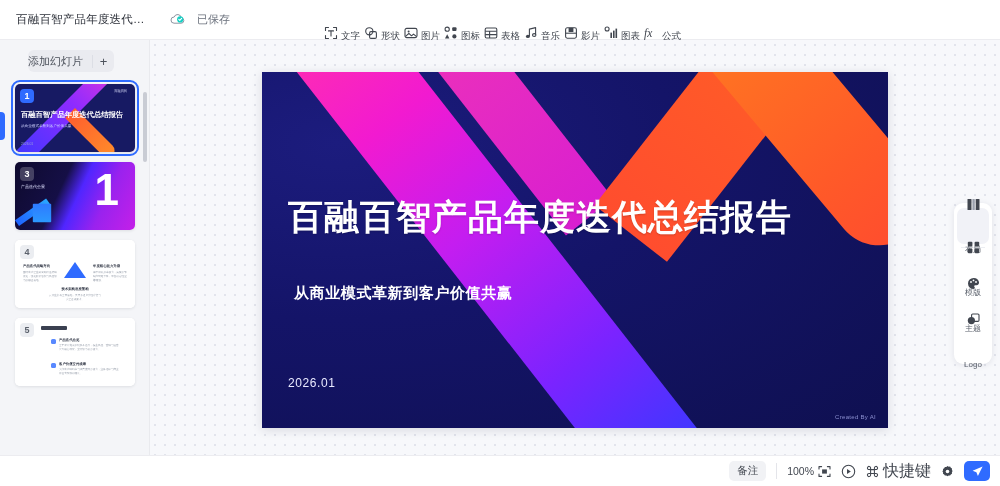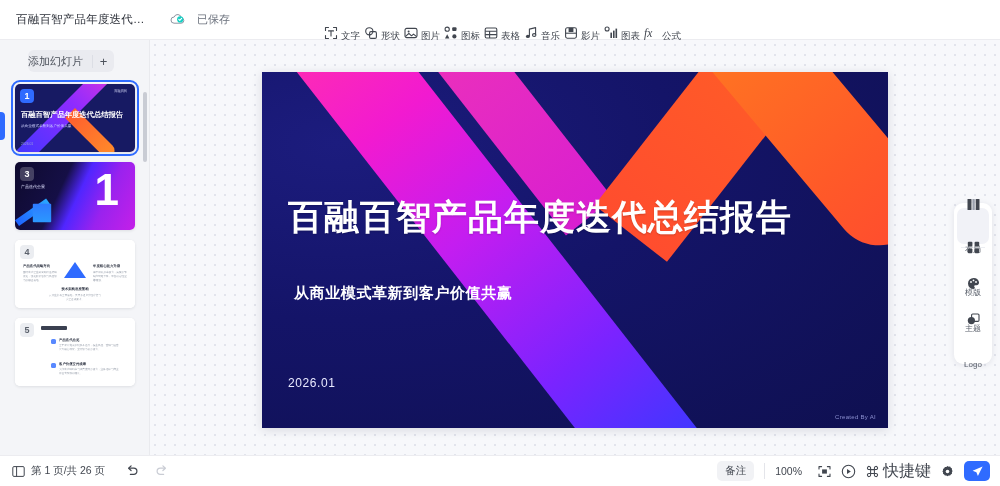--- a/index.html
+++ b/index.html
@@ -261,21 +261,21 @@
   .bb-left { display: flex; align-items: center; gap: 6px; margin-left: 12px; }
   .pagetext { font-size: 10.5px; color: #41464f; }
   .bb-right {
     position: absolute; right: 10px; display: flex; align-items: center; gap: 10px;
   }
   .notes-btn {
     font-size: 10.5px; color: #41464f; background: #f1f2f5;
     padding: 3px 8px; border-radius: 5px; cursor: pointer;
   }
   .zoomlvl { font-size: 10.5px; color: #41464f; }
-  .zoom-wrap { display: flex; align-items: center; gap: 16px; cursor: pointer; }
+  .zoom-wrap { display: flex; align-items: center; gap: 4px; cursor: pointer; }
   .shortcut-wrap { display: flex; align-items: center; gap: 4px; cursor: pointer; }
   .shortcut-wrap .sl { font-size: 16px; color: #41464f; }
   .send-btn {
     width: 26px; height: 20px; border-radius: 5px; background: #2f6bff;
     display: flex; align-items: center; justify-content: center; cursor: pointer;
   }
   .ib { cursor: pointer; display: flex; align-items: center; }
   svg { display: block; }
 </style>
 </head>
@@ -536,41 +536,20 @@
             <rect x="4.6" y="1" width="7.4" height="7.4" rx="1.1" fill="none" stroke="#41464f" stroke-width="1.1"></rect>
             <circle cx="4.4" cy="7.6" r="3.6" fill="#41464f"></circle>
           </svg>
         </span>
         <span class="dl">Logo</span>
       </div>
     </div>
   </div>
 
   <div class="bottombar">
-    <div class="bb-left">
-      <span class="ib">
-        <svg width="13" height="13" viewBox="0 0 13 13">
-          <rect x="0.8" y="1.6" width="11.4" height="9.8" rx="1.2" fill="none" stroke="#41464f" stroke-width="1"></rect>
-          <path d="M4.6 1.6v9.8" stroke="#41464f" stroke-width="1"></path>
-        </svg>
-      </span>
-      <span class="pagetext">第 1 页/共 26 页</span>
-      <span class="ib" style="margin-left:14px">
-        <svg width="14" height="14" viewBox="0 0 14 14">
-          <path d="M4.2 4.2H8.8a3.1 3.1 0 1 1 0 6.2H5.4" fill="none" stroke="#41464f" stroke-width="1.2" stroke-linecap="round"></path>
-          <path d="M6.1 1.9L3.6 4.2l2.5 2.3" fill="none" stroke="#41464f" stroke-width="1.2" stroke-linecap="round" stroke-linejoin="round"></path>
-        </svg>
-      </span>
-      <span class="ib" style="margin-left:10px">
-        <svg width="14" height="14" viewBox="0 0 14 14">
-          <path d="M9.8 4.2H5.2a3.1 3.1 0 1 0 0 6.2h3.4" fill="none" stroke="#c9ccd4" stroke-width="1.2" stroke-linecap="round"></path>
-          <path d="M7.9 1.9l2.5 2.3-2.5 2.3" fill="none" stroke="#c9ccd4" stroke-width="1.2" stroke-linecap="round" stroke-linejoin="round"></path>
-        </svg>
-      </span>
-    </div>
 
     <div class="bb-right">
       <span class="notes-btn">备注</span>
       <span class="vdiv"></span>
       <span class="zoom-wrap">
         <span class="zoomlvl">100%</span>
         <span>
           <svg width="13" height="13" viewBox="0 0 13 13">
             <path d="M1 4V1.6h2.6M12 4V1.6H9.4M1 9v2.4h2.6M12 9v2.4H9.4" fill="none" stroke="#41464f" stroke-width="1.1" stroke-linecap="round" stroke-linejoin="round"></path>
             <rect x="4.1" y="4.4" width="4.8" height="4.2" fill="#41464f"></rect>

